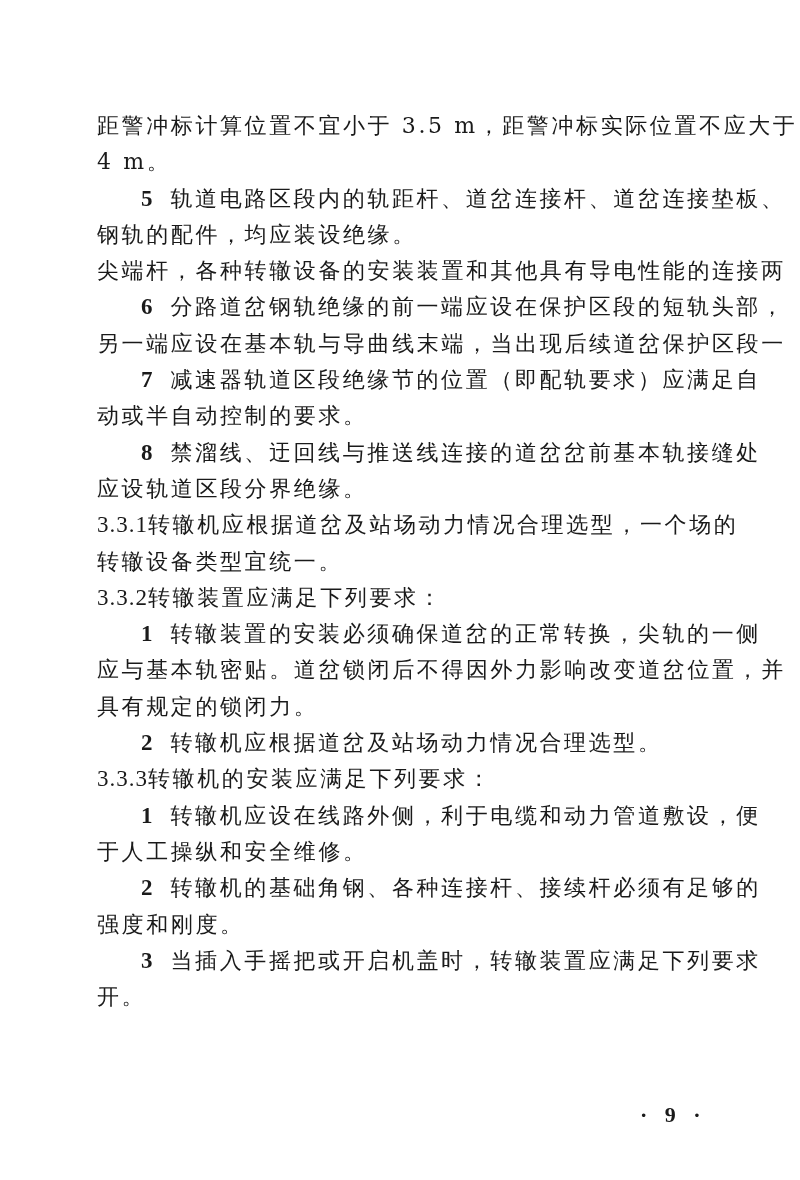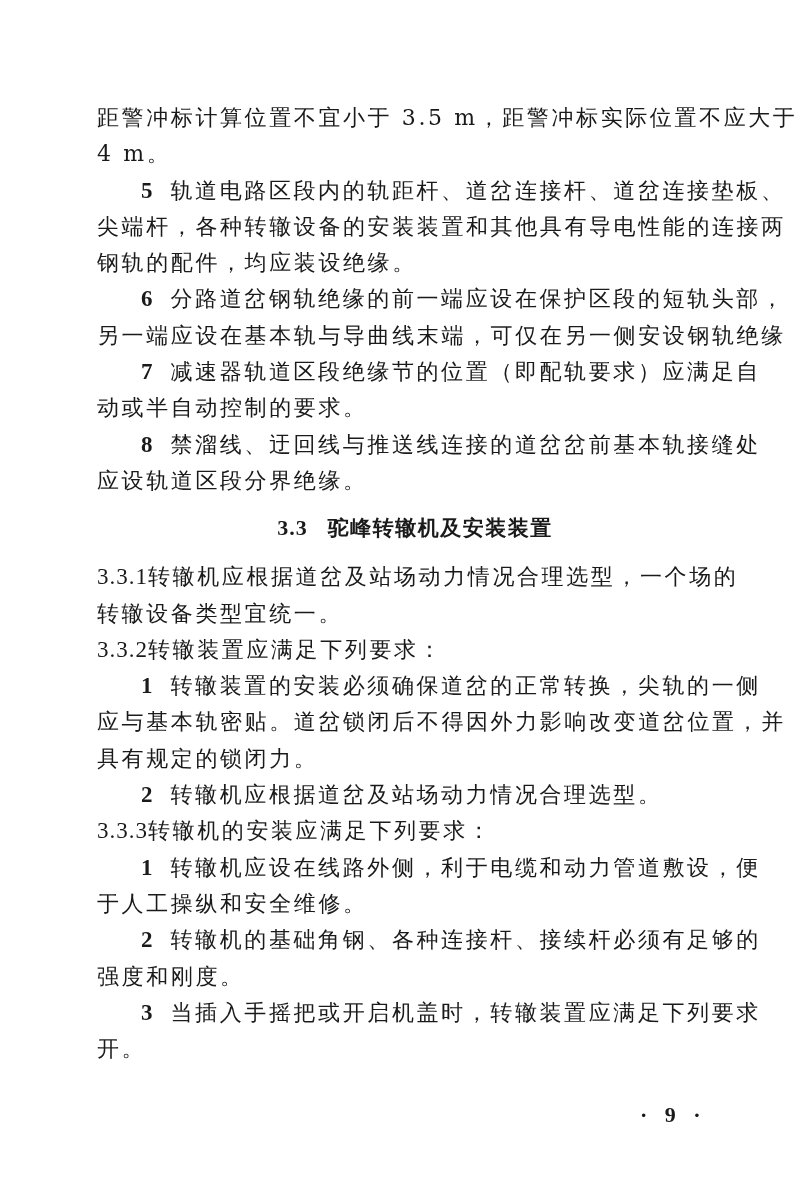--- a/index.html
+++ b/index.html
@@ -11,21 +11,21 @@
       width: 800px;
       height: 1180px;
       position: relative;
       overflow: hidden;
       font-family: "DejaVu Serif", "Liberation Serif", serif;
       color: #1a1a1a;
     }
     .page {
       position: absolute;
       left: 97px;
-      top: 100px;
+      top: 108px;
       width: 636px;
     }
     .line {
       font-size: 22px;
       line-height: 36.3px;
       height: 36.3px;
       white-space: nowrap;
       letter-spacing: 2.6px;
       text-align: justify;
       text-align-last: justify;
@@ -78,33 +78,32 @@
   </style>
 </head>
 <body>
 
 <div class="page">
 
   <div class="line">距警冲标计算位置不宜小于 3.5 m，距警冲标实际位置不应大于</div>
   <div class="line last">4 m。</div>
 
   <div class="line indent"><span class="num">5</span><span>轨道电路区段内的轨距杆、道岔连接杆、道岔连接垫板、</span></div>
+  <div class="line last">钢轨的配件，均应装设绝缘。</div>
   <div class="line">尖端杆，各种转辙设备的安装装置和其他具有导电性能的连接两</div>
-  <div class="line last">钢轨的配件，均应装设绝缘。</div>
 
   <div class="line indent"><span class="num">6</span><span>分路道岔钢轨绝缘的前一端应设在保护区段的短轨头部，</span></div>
-  <div class="line">另一端应设在基本轨与导曲线末端，可仅在另一侧安设钢轨绝缘</div>
+  <div class="line">另一端应设在基本轨与导曲线末端，当出现后续道岔保护区段一</div>
 
   <div class="line indent"><span class="num">7</span><span>减速器轨道区段绝缘节的位置（即配轨要求）应满足自</span></div>
   <div class="line last">动或半自动控制的要求。</div>
 
   <div class="line indent"><span class="num">8</span><span>禁溜线、迂回线与推送线连接的道岔岔前基本轨接缝处</span></div>
   <div class="line last">应设轨道区段分界绝缘。</div>
 
-  <div class="heading"><span class="hnum">3.3</span><span>驼峰转辙机及安装装置</span></div>
 
   <div class="line"><span class="clause">3.3.1</span><span>转辙机应根据道岔及站场动力情况合理选型，一个场的</span></div>
   <div class="line last">转辙设备类型宜统一。</div>
 
   <div class="line last"><span class="clause">3.3.2</span><span>转辙装置应满足下列要求：</span></div>
 
   <div class="line indent"><span class="num">1</span><span>转辙装置的安装必须确保道岔的正常转换，尖轨的一侧</span></div>
   <div class="line">应与基本轨密贴。道岔锁闭后不得因外力影响改变道岔位置，并</div>
   <div class="line last">具有规定的锁闭力。</div>
 

